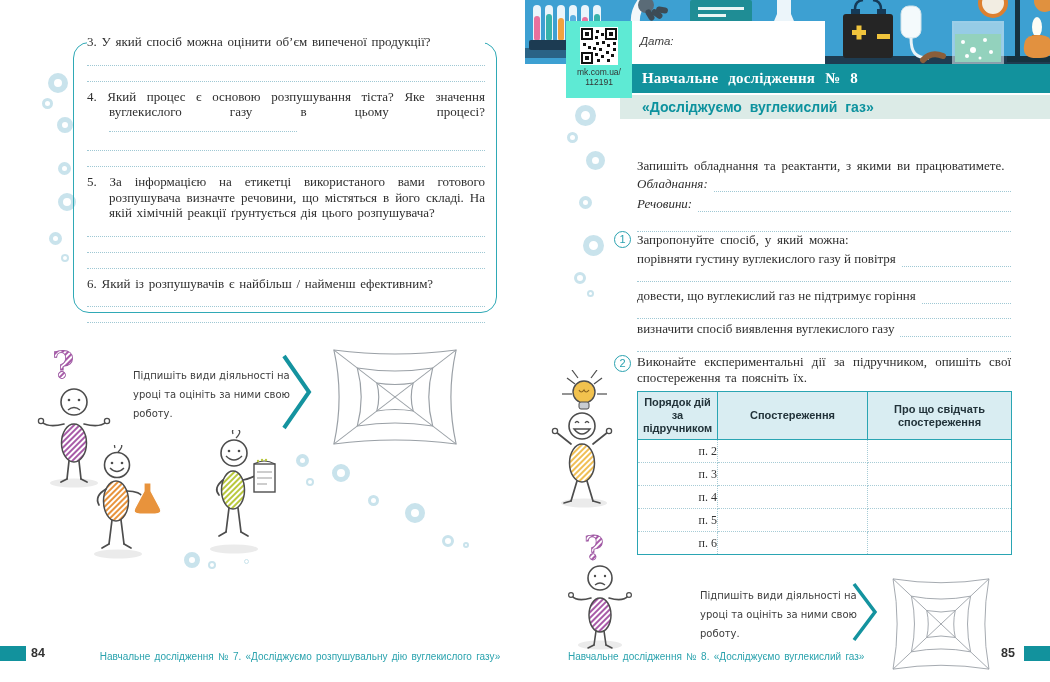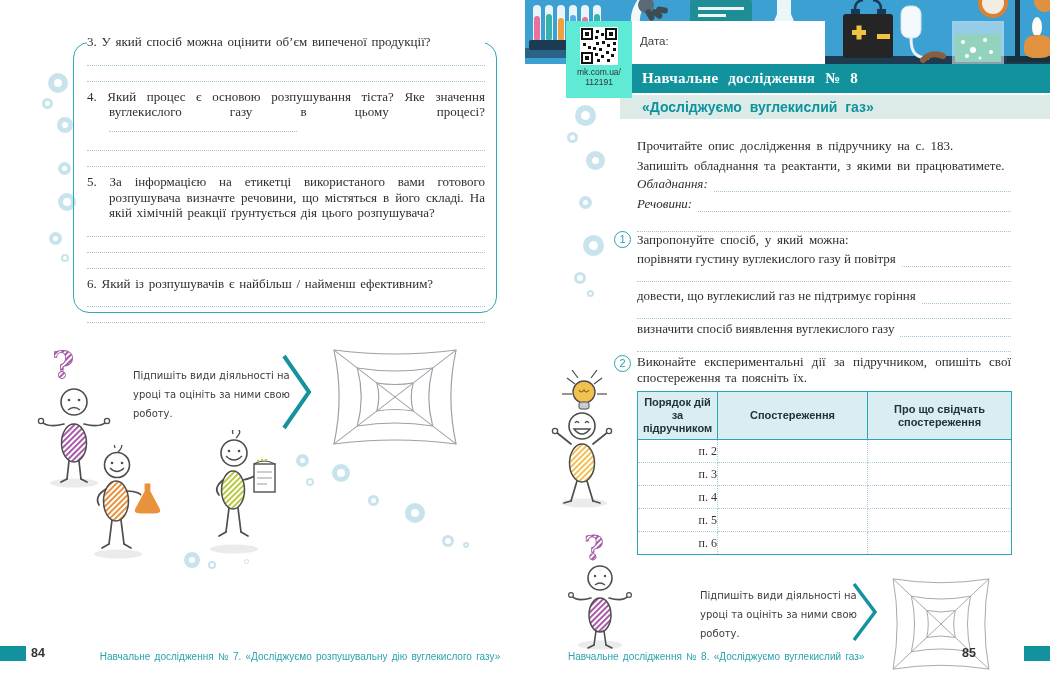--- a/index.html
+++ b/index.html
@@ -39,21 +39,21 @@
 
   .footer{position:absolute;top:646px;z-index:3;font-family:"Liberation Sans",sans-serif;}
   .footer-block{position:absolute;top:646px;width:26px;height:15px;background:var(--bar-teal);z-index:3;}
   .page-num{position:absolute;top:646px;font-family:"Liberation Sans",sans-serif;
             font-weight:bold;font-size:12.5px;color:#333;z-index:3;}
   .footer-text{font-size:10px;color:#2ba3ae;word-spacing:1.5px;}
 
   
   .banner{position:absolute;left:525px;top:0;width:525px;height:64px;background:var(--banner-blue);z-index:1;}
   .qr-panel{position:absolute;left:566px;top:21px;width:66px;height:77px;background:#5eead4;z-index:3;}
-  .date-card{position:absolute;left:566px;top:21px;width:259px;height:43px;background:#fff;z-index:2;}
+  .date-card{position:absolute;left:566px;top:21px;width:259px;height:43px;background:#fff;z-index:2;font-style:italic;}
   .date-label{position:absolute;left:74px;top:14px;font-family:"Liberation Sans",sans-serif;
               font-size:11.5px;color:#3c3c3c;}
   .qr-caption{position:absolute;left:0;top:46px;width:66px;text-align:center;
               font-family:"Liberation Sans",sans-serif;font-size:8.5px;line-height:10px;color:#333;z-index:4;}
   .title-bar{position:absolute;left:620px;top:64px;width:430px;height:29px;background:var(--bar-teal);
              z-index:2;font-family:Liberation Serif, serif;font-weight:bold;font-size:15px;
              color:#fff;line-height:29px;padding-left:22px;word-spacing:6px;letter-spacing:.2px;}
   .sub-bar{position:absolute;left:620px;top:95px;width:430px;height:24px;background:var(--bar-light);
            z-index:2;font-family:"Liberation Sans",sans-serif;font-weight:bold;font-size:14px;
            color:#0d929e;line-height:24px;padding-left:22px;word-spacing:4px;}
@@ -316,21 +316,20 @@
     </div>
   </div>
 
   <div class="date-card">
     <div class="date-label">Дата:</div>
   </div>
 
   <div class="title-bar">Навчальне дослідження № 8</div>
   <div class="sub-bar">«Досліджуємо вуглекислий газ»</div>
 
-  <div class="r-text" style="top:138px">Прочитайте опис дослідження в підручнику на с. 183.</div>
   <div class="r-text" style="top:158px">Запишіть обладнання та реактанти, з якими ви працюватимете.</div>
 
   <div class="r-row" style="top:176px">
     <span class="lbl">Обладнання:</span>
     <span class="fill"></span>
   </div>
   <div class="r-row" style="top:196px">
     <span class="lbl">Речовини:</span>
     <span class="fill"></span>
   </div>
@@ -453,21 +452,21 @@
       <path d="M21,21 Q50,27 79,21 Q73,50 79,79 Q50,73 21,79 Q27,50 21,21 Z"></path>
       <path d="M36,36 Q50,39 64,36 Q61,50 64,64 Q50,61 36,64 Q39,50 36,36 Z"></path>
       <line x1="3" y1="3" x2="97" y2="97"></line>
         <line x1="97" y1="3" x2="3" y2="97"></line>
     </g>
   </svg>
 
   <div class="footer" style="left:568px">
     <span class="footer-text">Навчальне дослідження № 8. «Досліджуємо вуглекислий газ»</span>
   </div>
-  <div class="page-num" style="left:962px;width:26px;text-align:left">85</div>
+  <div class="page-num" style="left:995px;width:26px;text-align:center">85</div>
   <div class="footer-block" style="left:1024px"></div>
 
 <div class="bubble" style="left: 48px; top: 73px; width: 20px; height: 20px; border-width: 6px;"></div>
     <div class="bubble" style="left: 41.5px; top: 97.5px; width: 11px; height: 11px; border-width: 3.5px;"></div>
     <div class="bubble" style="left: 57px; top: 117px; width: 16px; height: 16px; border-width: 5px;"></div>
     <div class="bubble" style="left: 57.5px; top: 161.5px; width: 13px; height: 13px; border-width: 4px;"></div>
     <div class="bubble" style="left: 58px; top: 193px; width: 18px; height: 18px; border-width: 5.5px;"></div>
     <div class="bubble" style="left: 48.5px; top: 231.5px; width: 13px; height: 13px; border-width: 4px;"></div>
     <div class="bubble" style="left: 61px; top: 254px; width: 8px; height: 8px; border-width: 2.5px;"></div>
     <div class="bubble" style="left: 295.5px; top: 453.5px; width: 13px; height: 13px; border-width: 4px;"></div>

